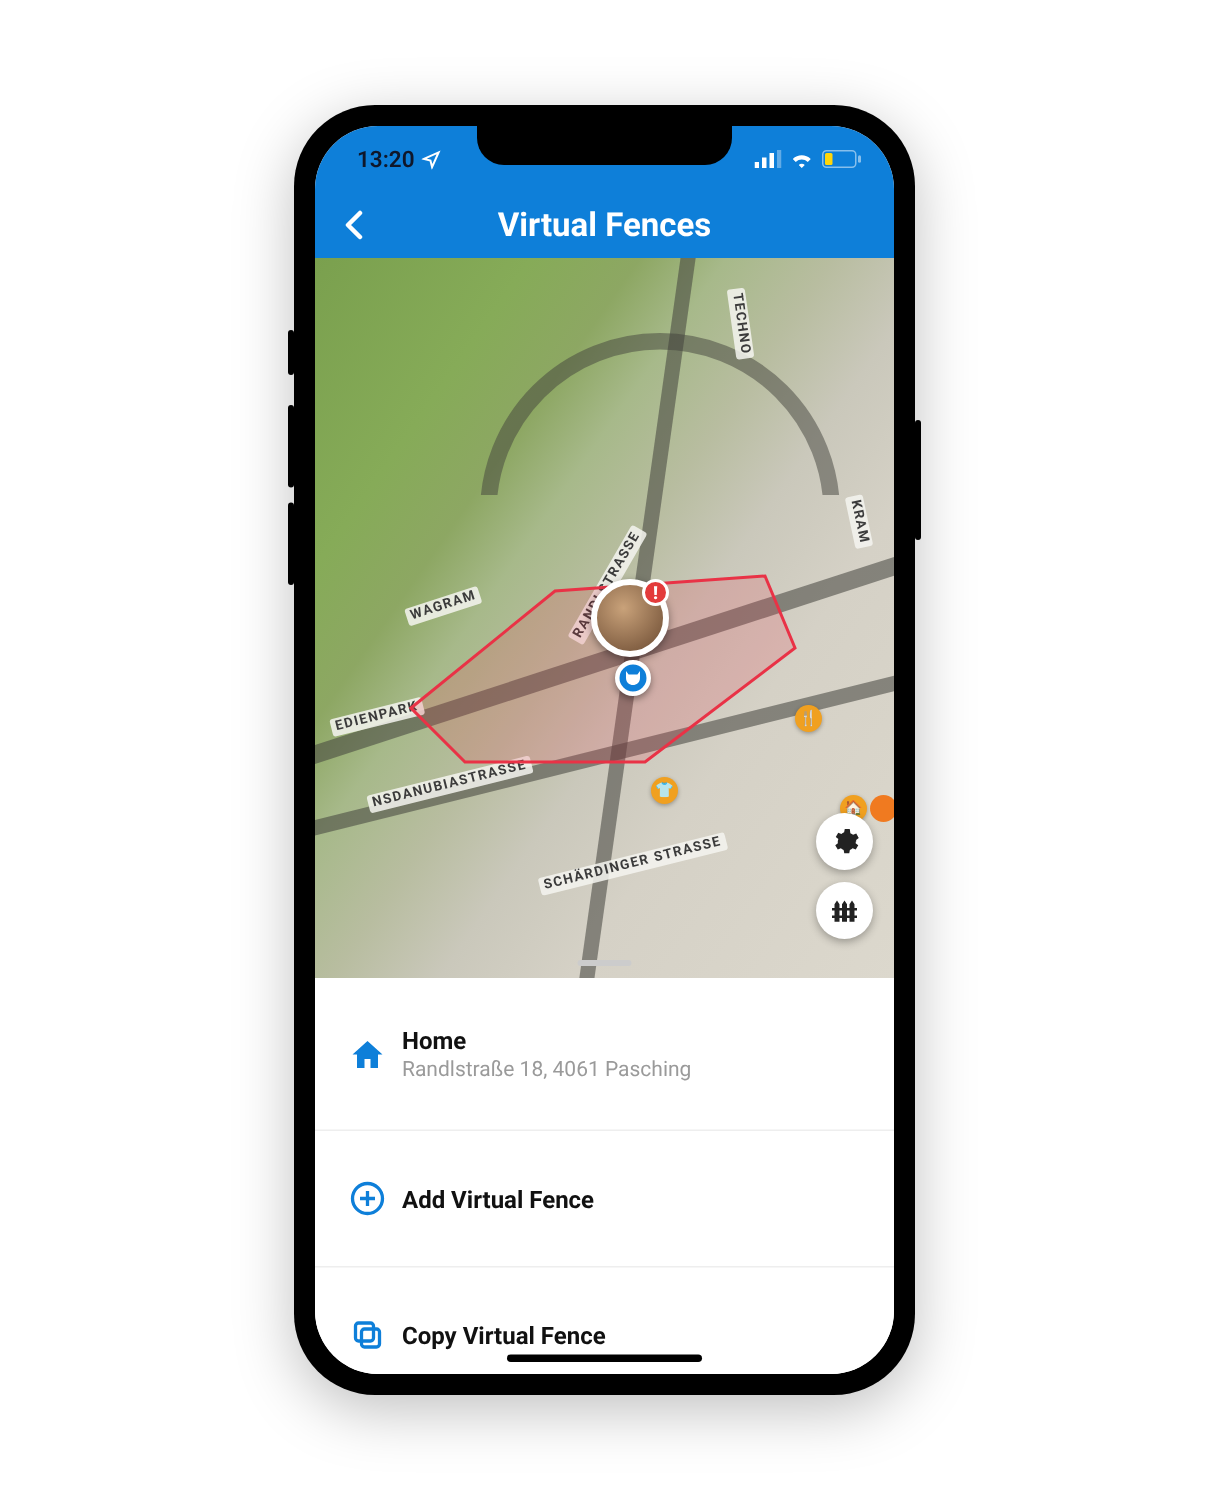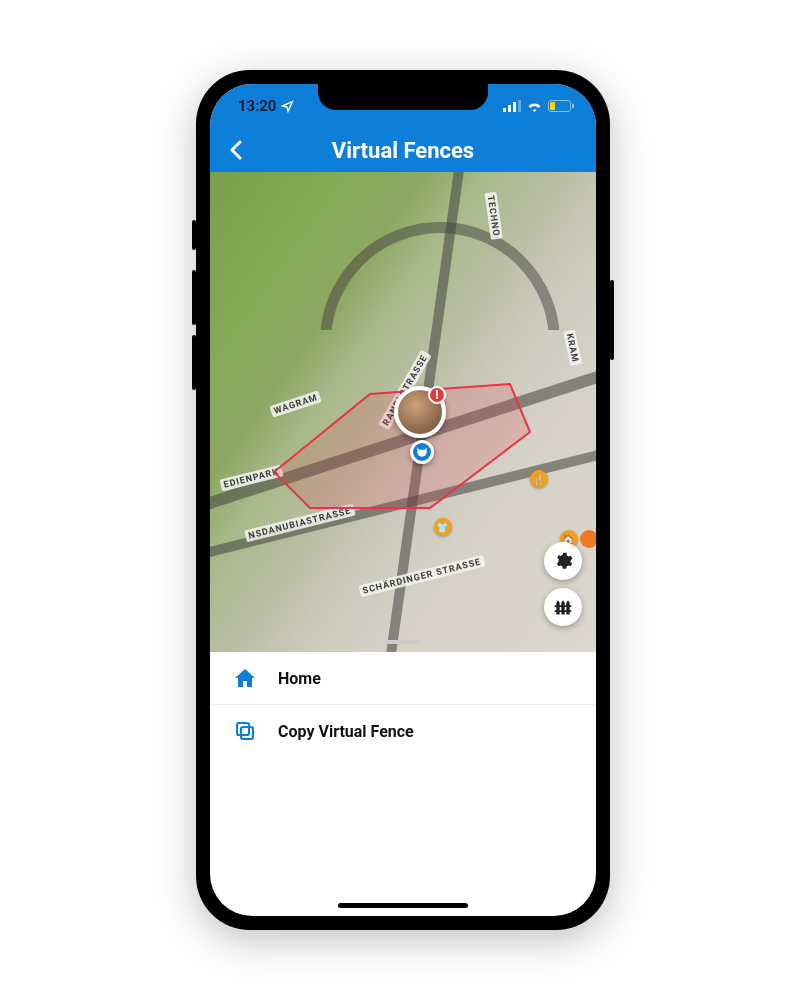--- a/index.html
+++ b/index.html
@@ -203,22 +203,22 @@
   .sheet {
     background:#fff;
     position: relative;
   }
   .grabber {
     width: 36px; height: 4px; background:#ccc; border-radius:2px;
     position:absolute; top:-12px; left:50%; transform:translateX(-50%);
   }
   .row {
     display:flex; align-items:center;
-    padding: 13px 22px;
-    gap: 20px;
+    padding: 32px 22px;
+    gap: 10px;
     border-bottom: 1px solid #eee;
   }
   .row:last-child { border-bottom:none; }
   .row-icon {
     width: 26px; height: 26px;
     display:flex; align-items:center; justify-content:center;
     color: #0E7FD9;
     flex-shrink: 0;
   }
   .row-text { flex:1; }
@@ -333,23 +333,36 @@
       <div class="grabber"></div>
 
       <div class="row">
         <div class="row-icon">
           <svg width="24" height="24" viewBox="0 0 24 24" fill="#0E7FD9">
               <path d="M12 3l10 9h-3v9h-5v-6H10v6H5v-9H2l10-9z"></path>
             </svg>
         </div>
         <div class="row-text">
           <div class="row-title">Home</div>
-        </div>
-      </div>
-
+          <div class="row-sub">Randlstraße 18, 4061 Pasching</div>
+        </div>
+      </div>
+
+      <div class="row">
+        <div class="row-icon">
+          <svg width="24" height="24" viewBox="0 0 24 24" fill="none" stroke="#0E7FD9" stroke-width="2.2">
+              <circle cx="12" cy="12" r="10"></circle>
+              <line x1="12" y1="7" x2="12" y2="17"></line>
+              <line x1="7" y1="12" x2="17" y2="12"></line>
+            </svg>
+        </div>
+        <div class="row-text">
+          <div class="row-title">Add Virtual Fence</div>
+        </div>
+      </div>
 
       <div class="row">
         <div class="row-icon">
           <svg width="24" height="24" viewBox="0 0 24 24" fill="none" stroke="#0E7FD9" stroke-width="2.2">
               <rect x="8" y="8" width="12" height="12" rx="2"></rect>
               <rect x="4" y="4" width="12" height="12" rx="2"></rect>
             </svg>
         </div>
         <div class="row-text">
           <div class="row-title">Copy Virtual Fence</div>

